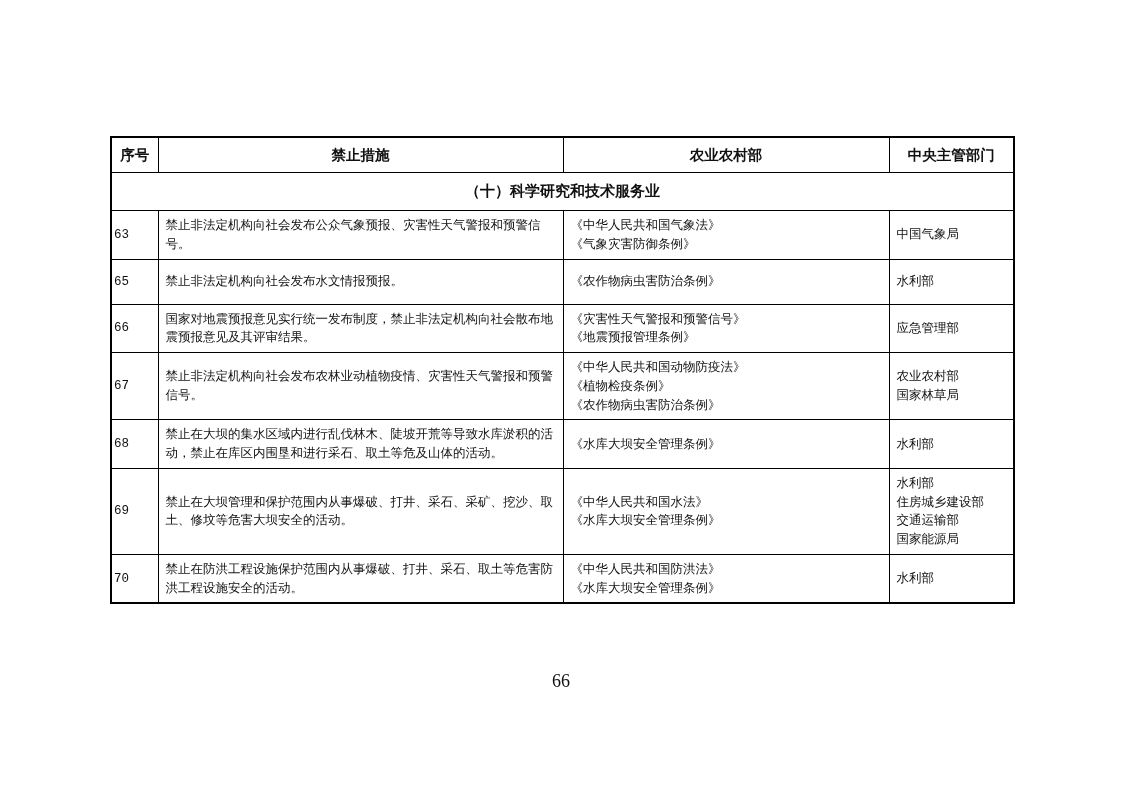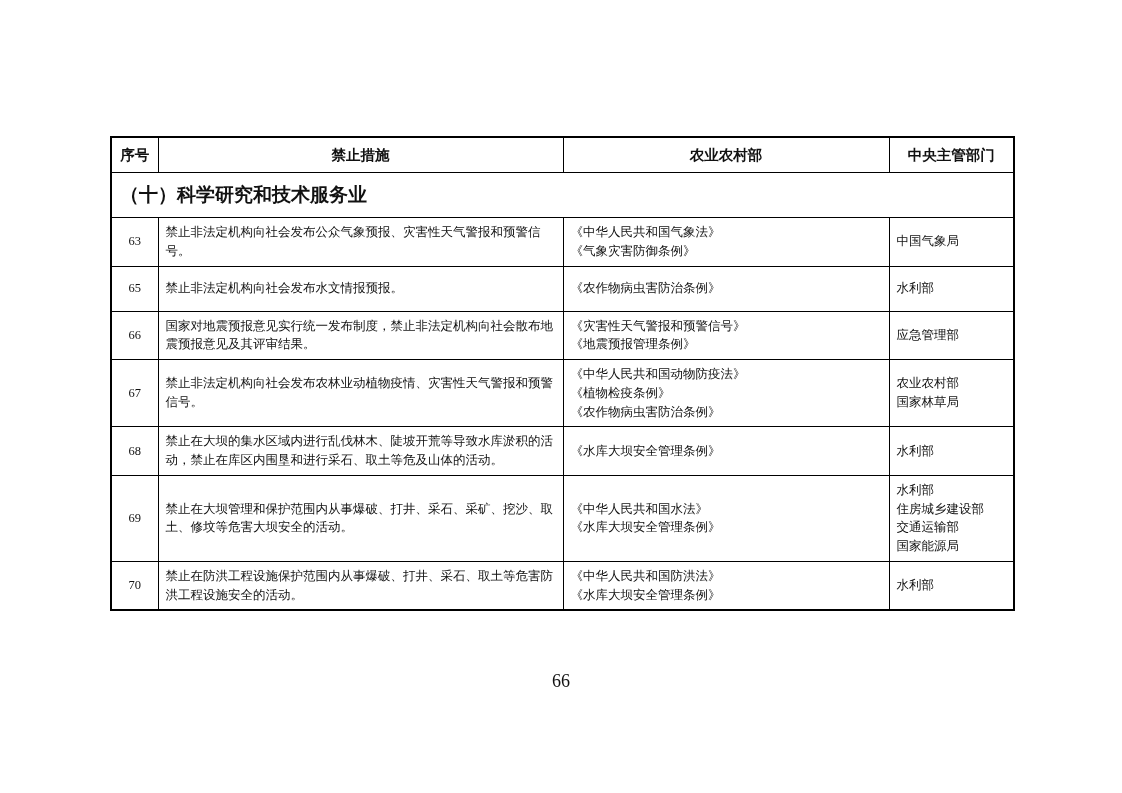--- a/index.html
+++ b/index.html
@@ -35,28 +35,28 @@
     font-weight: bold;
     font-size: 14.5px;
     text-align: center;
     height: 30px;
     padding: 2px 4px;
     margin-left: 45px;
   }
   tr.section-row td {
     font-family: "Liberation Sans", "DejaVu Sans", sans-serif;
     font-weight: bold;
-    font-size: 19px;
-    text-align: left;
+    font-size: 15px;
+    text-align: center;
     padding: 9px 8px;
   }
   td.cell-no {
-    font-family: Liberation Serif, serif;
+    font-family: Liberation Mono, monospace;
     font-size: 12.5px;
-    text-align: center;
+    text-align: left;
     padding: 4px 2px;
   }
   td.cell-measure,
   td.cell-basis,
   td.cell-dept {
     font-family: "Liberation Serif", "DejaVu Serif", serif;
     font-size: 12.5px;
     line-height: 1.5;
     text-align: left;
     padding: 5px 7px;

